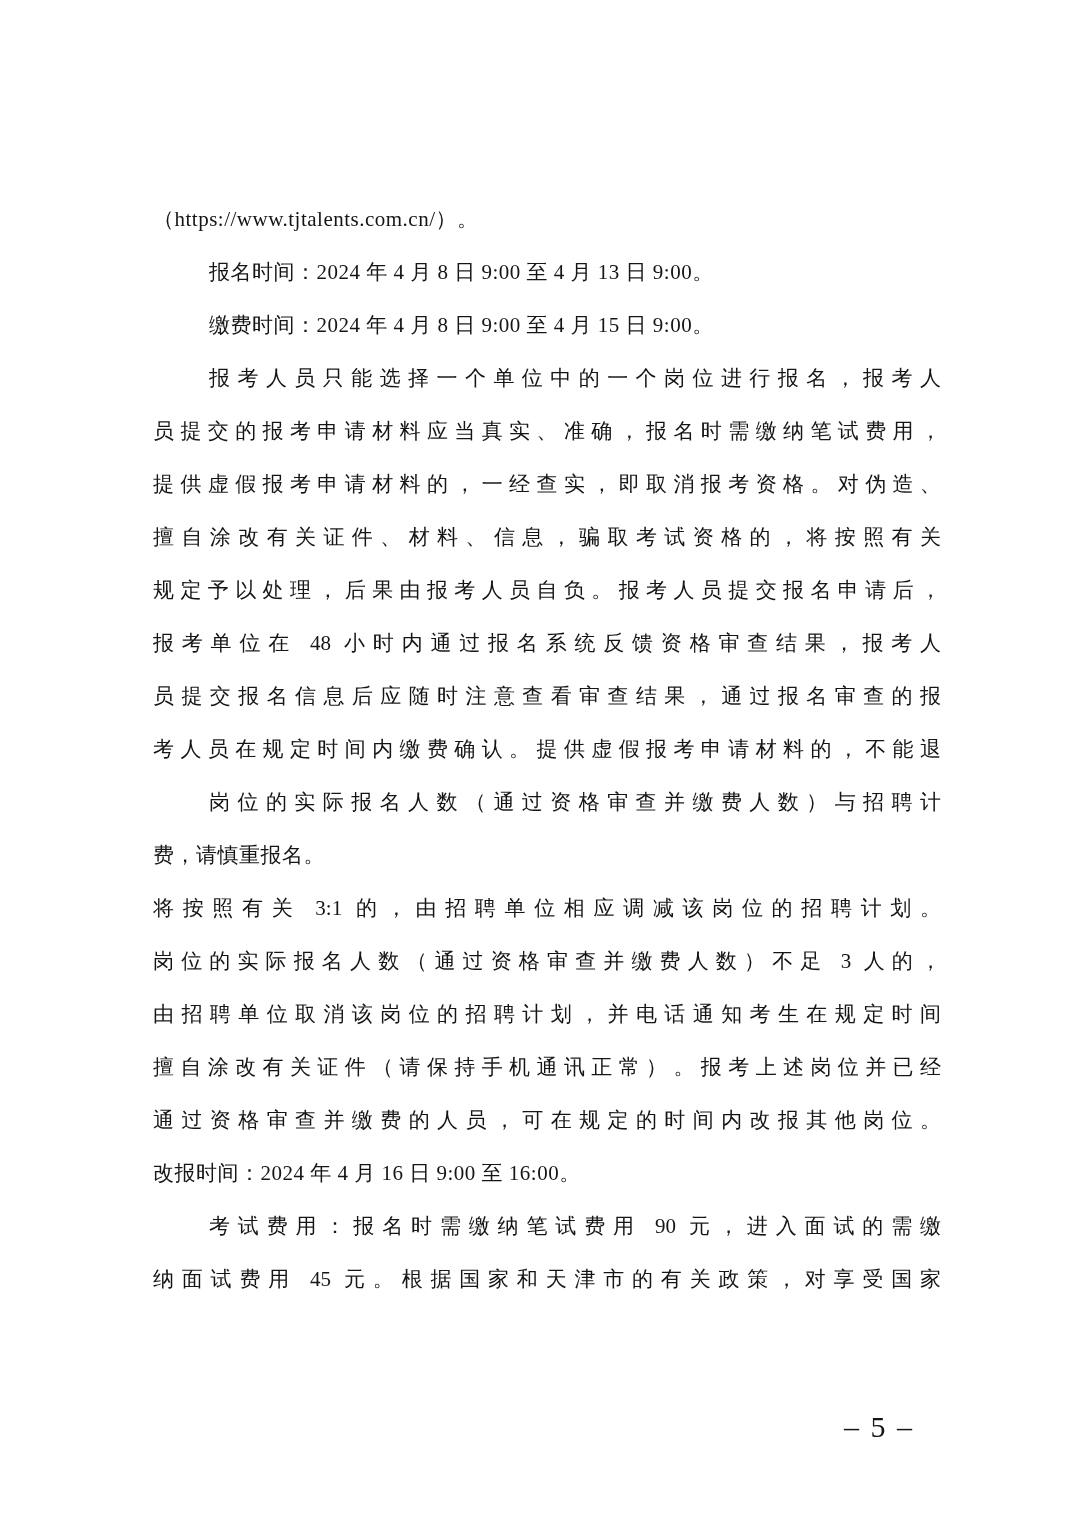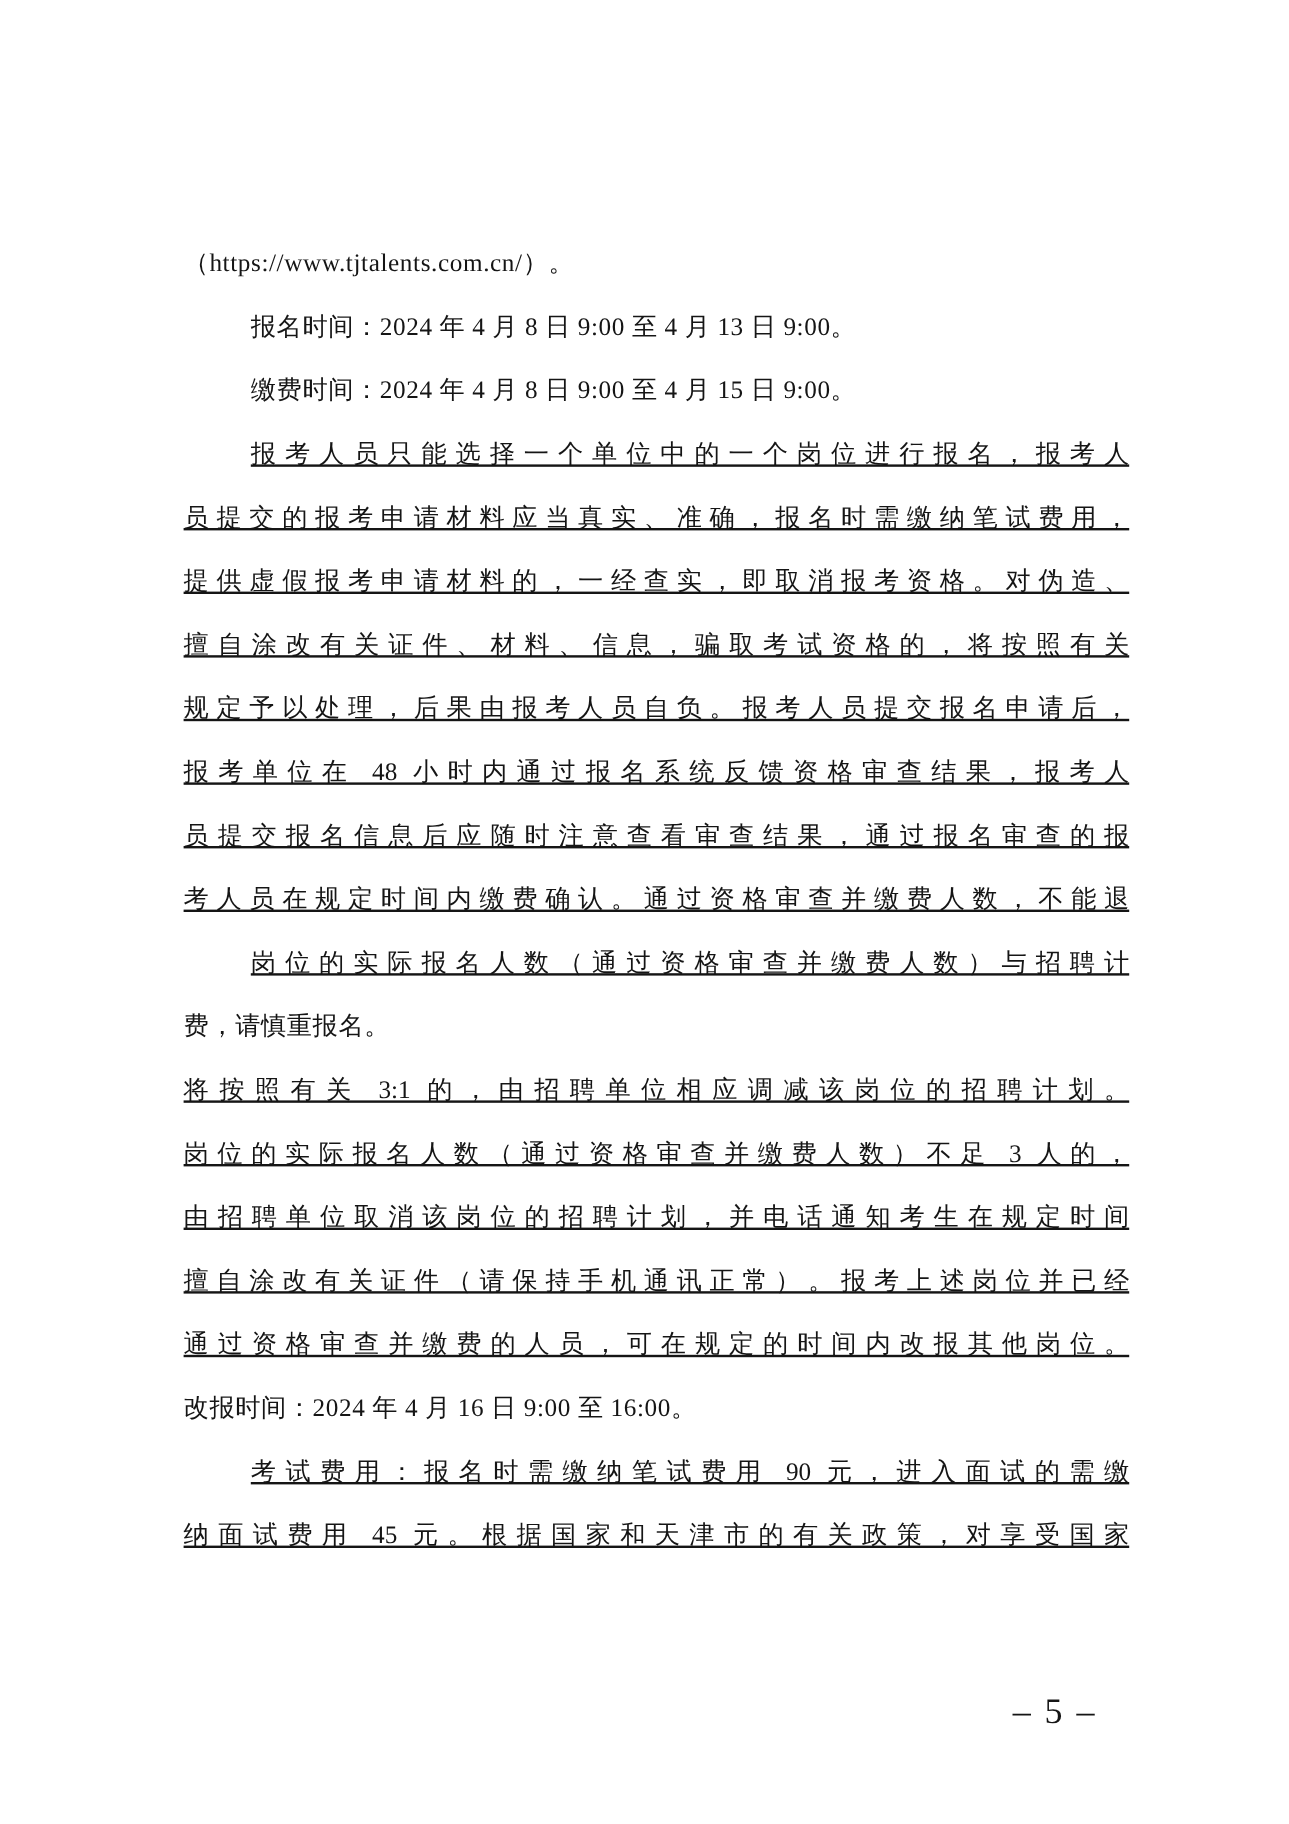--- a/index.html
+++ b/index.html
@@ -31,21 +31,20 @@
     letter-spacing: 0.5px;
     margin-left: 10px;
   }
   .line.indent {
     text-indent: 56px;
   }
   .line.fill {
     text-align: justify;
     text-align-last: justify;
     letter-spacing: 0;
-    text-decoration: underline;
   }
   .page-number {
     position: absolute;
     top: 1404px;
     right: 160px;
     font-size: 30px;
     line-height: 46px;
     letter-spacing: 2px;
     color: #151515;
   }
@@ -58,21 +57,21 @@
       <div class="line">（https://www.tjtalents.com.cn/）。</div>
       <div class="line indent">报名时间：2024 年 4 月 8 日 9:00 至 4 月 13 日 9:00。</div>
       <div class="line indent">缴费时间：2024 年 4 月 8 日 9:00 至 4 月 15 日 9:00。</div>
       <div class="line indent fill">报考人员只能选择一个单位中的一个岗位进行报名，报考人</div>
       <div class="line fill">员提交的报考申请材料应当真实、准确，报名时需缴纳笔试费用，</div>
       <div class="line fill">提供虚假报考申请材料的，一经查实，即取消报考资格。对伪造、</div>
       <div class="line fill">擅自涂改有关证件、材料、信息，骗取考试资格的，将按照有关</div>
       <div class="line fill">规定予以处理，后果由报考人员自负。报考人员提交报名申请后，</div>
       <div class="line fill">报考单位在 48 小时内通过报名系统反馈资格审查结果，报考人</div>
       <div class="line fill">员提交报名信息后应随时注意查看审查结果，通过报名审查的报</div>
-      <div class="line fill">考人员在规定时间内缴费确认。通过资格审查并缴费人数，不能退</div>
+      <div class="line fill">考人员在规定时间内缴费确认。提供虚假报考申请材料的，不能退</div>
       <div class="line indent fill">岗位的实际报名人数（通过资格审查并缴费人数）与招聘计</div>
       <div class="line">费，请慎重报名。</div>
       <div class="line fill">将按照有关 3:1 的，由招聘单位相应调减该岗位的招聘计划。</div>
       <div class="line fill">岗位的实际报名人数（通过资格审查并缴费人数）不足 3 人的，</div>
       <div class="line fill">由招聘单位取消该岗位的招聘计划，并电话通知考生在规定时间</div>
       <div class="line fill">擅自涂改有关证件（请保持手机通讯正常）。报考上述岗位并已经</div>
       <div class="line fill">通过资格审查并缴费的人员，可在规定的时间内改报其他岗位。</div>
       <div class="line">改报时间：2024 年 4 月 16 日 9:00 至 16:00。</div>
       <div class="line indent fill">考试费用：报名时需缴纳笔试费用 90 元，进入面试的需缴</div>
       <div class="line fill">纳面试费用 45 元。根据国家和天津市的有关政策，对享受国家</div>

